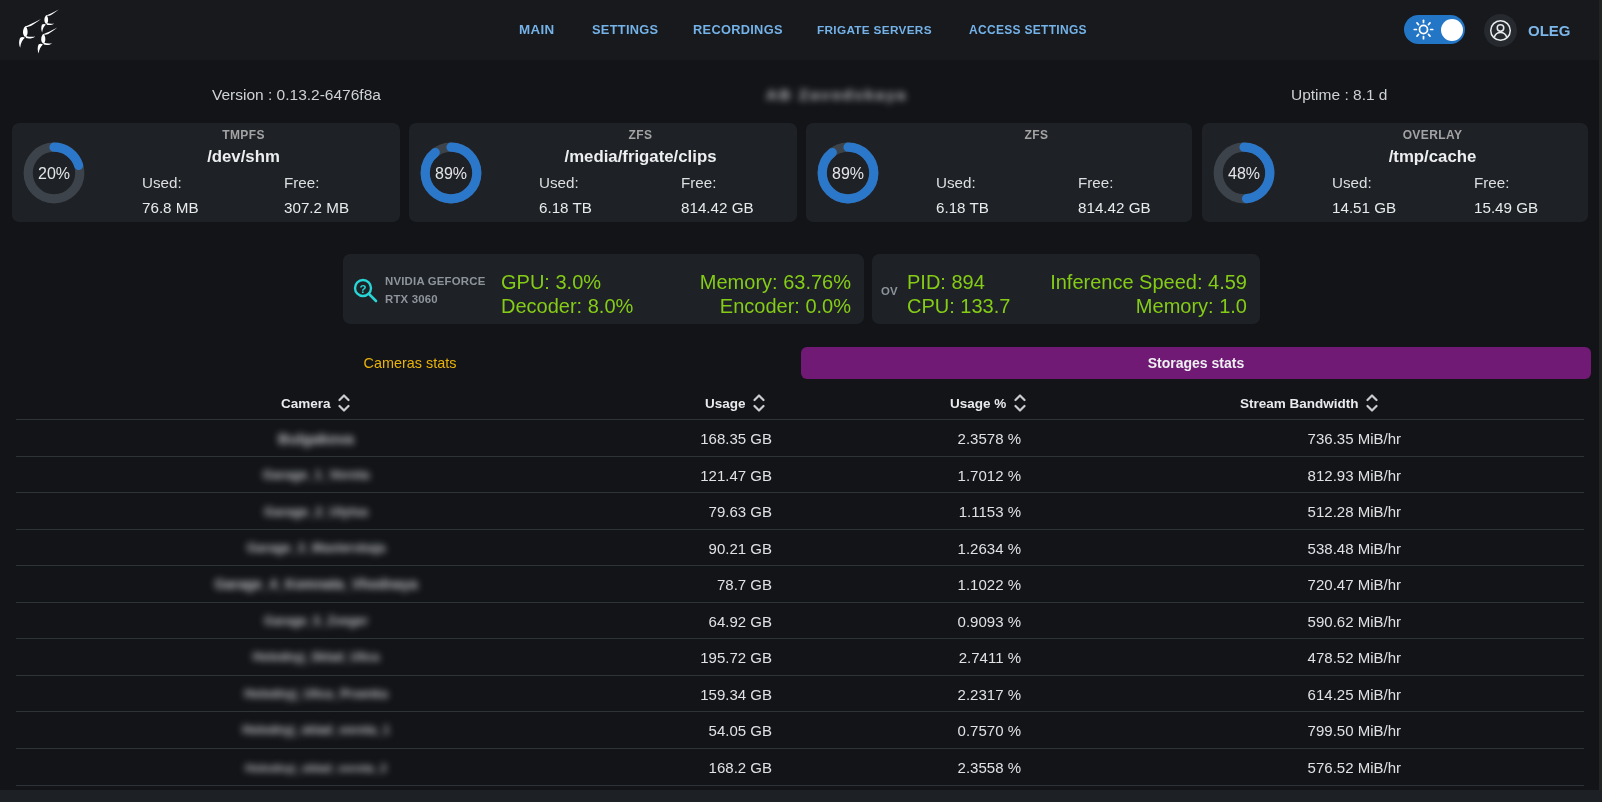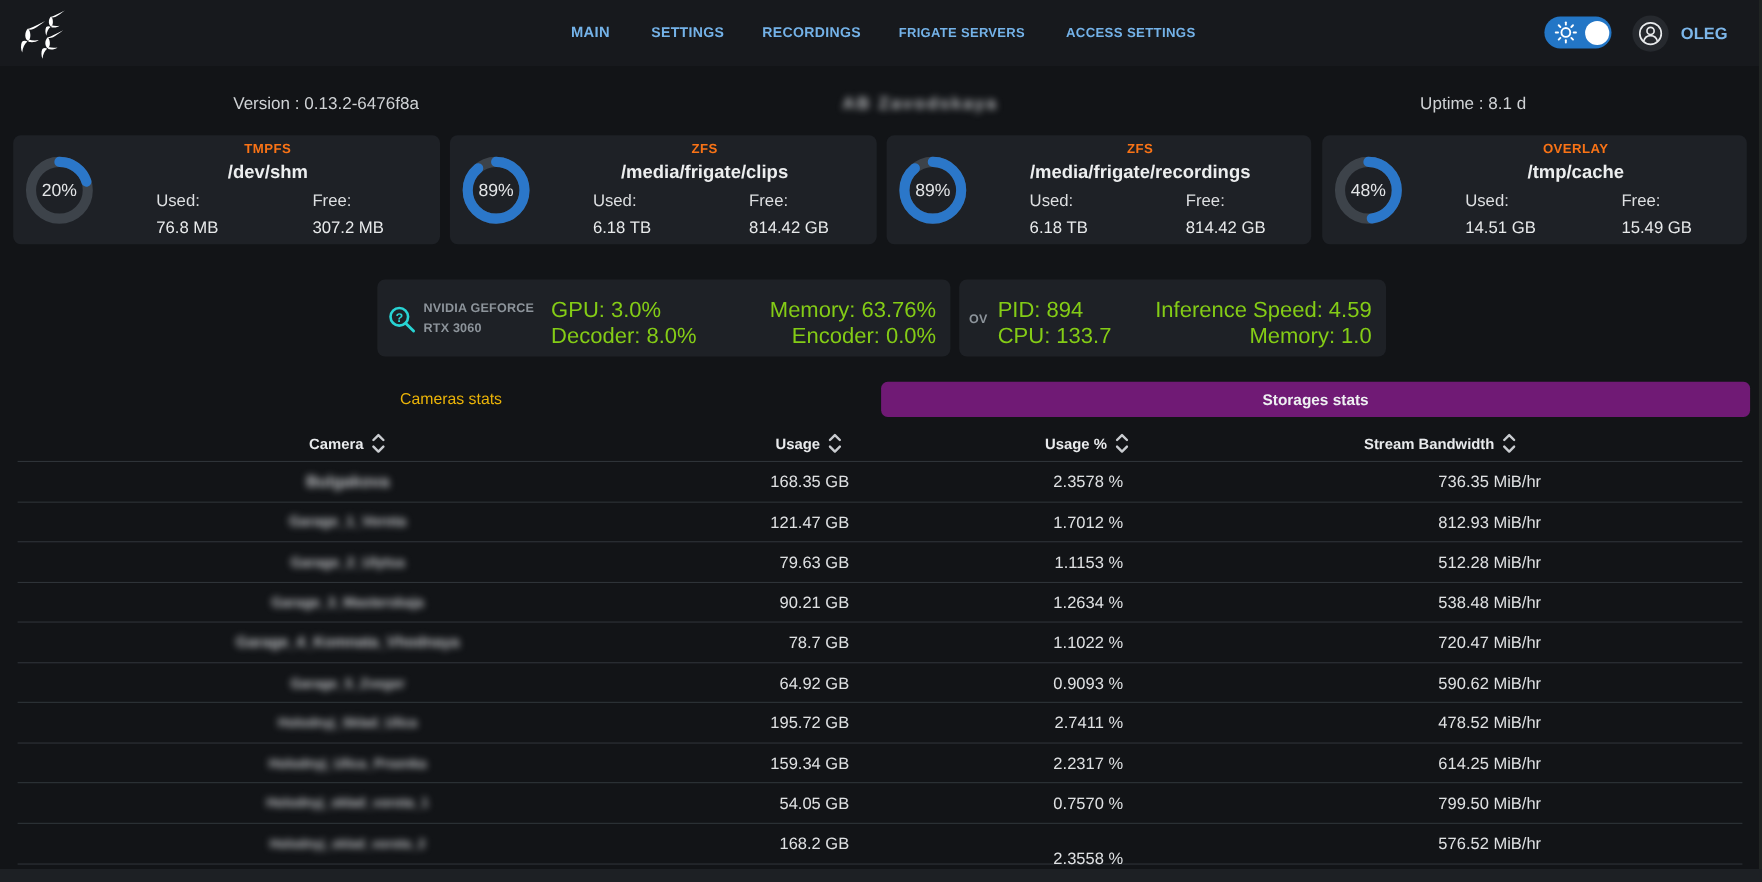--- a/index.html
+++ b/index.html
@@ -5,21 +5,21 @@
 html,body { width:1602px; height:802px; }
 body { background:#121417; overflow:hidden;
   font-family:"Liberation Sans", sans-serif; position:relative; }
 .abs { position:absolute; }
 .topbar { position:absolute; left:0; top:0; width:1602px; height:60px; background:#17191d; }
 .nava { position:absolute; top:0; height:60px; line-height:60px; color:#74b2e8; font-weight:bold; letter-spacing:.3px; }
 .verrow { position:absolute; top:86px; left:0; width:1602px; height:22px; }
 .vtext { position:absolute; font-size:15.5px; color:#cfd2d5; }
 .card { position:absolute; background:#1e2126; border-radius:7px; }
 .donut { position:absolute; }
-.ctitle { position:absolute; text-align:center; font-size:12px; font-weight:bold; color:#f97316; letter-spacing:.4px; }
+.ctitle { position:absolute; text-align:center; font-size:12px; font-weight:bold; color:#a3a3a3; letter-spacing:.4px; }
 .cpath { position:absolute; text-align:center; font-size:16.8px; font-weight:bold; color:#eceeef; }
 .clabel { position:absolute; font-size:15.2px; color:#dddfe1; }
 .cval { position:absolute; font-size:15.2px; color:#e8eaeb; }
 .gtext { position:absolute; font-size:20px; color:#84cc16; }
 .glabel { position:absolute; font-size:11.4px; font-weight:bold; color:#8d949b; letter-spacing:.2px; }
 .tabs-inactive { position:absolute; left:20px; top:347px; width:780px; height:32px;
   text-align:center; line-height:32px; font-size:14.4px; color:#eab308; }
 .tabs-active { position:absolute; left:801px; top:347px; width:790px; height:32px; background:#701a75;
   border-radius:6px; text-align:center; line-height:32px; font-size:14px; font-weight:bold; color:#eef0f2; }
 .th { position:absolute; top:393px; font-size:13.5px; font-weight:bold; color:#e8eaec; white-space:nowrap; }
@@ -116,21 +116,20 @@
 <div class="cval" style="left:130px;top:76px;">6.18 TB</div>
 <div class="cval" style="left:272px;top:76px;">814.42 GB</div>
 </div>
 <div class="card" style="left:806px;top:123px;width:386px;height:99px;">
 <div class="donut" style="left:10px;top:18px;"><svg width="64" height="64" viewBox="0 0 64 64">
 <circle cx="32" cy="32" r="25.8" fill="none" stroke="#3d434a" stroke-width="9.2"></circle>
 <circle cx="32" cy="32" r="25.8" fill="none" stroke="#2b77c9" stroke-width="9.2" stroke-dasharray="144.27 162.11" stroke-linecap="round" transform="rotate(-90 32 32)"></circle>
 <text x="32" y="37.5" text-anchor="middle" font-size="16" fill="#e3e5e7" font-family="Liberation Sans, sans-serif">89%</text>
 </svg></div>
 <div class="ctitle" style="left:85px;width:291px;top:5px;">ZFS</div>
-<div class="cpath" style="left:85px;width:291px;top:24px;">/media/frigate/recordings</div>
 <div class="clabel" style="left:130px;top:51px;">Used:</div>
 <div class="clabel" style="left:272px;top:51px;">Free:</div>
 <div class="cval" style="left:130px;top:76px;">6.18 TB</div>
 <div class="cval" style="left:272px;top:76px;">814.42 GB</div>
 </div>
 <div class="card" style="left:1202px;top:123px;width:386px;height:99px;">
 <div class="donut" style="left:10px;top:18px;"><svg width="64" height="64" viewBox="0 0 64 64">
 <circle cx="32" cy="32" r="25.8" fill="none" stroke="#3d434a" stroke-width="9.2"></circle>
 <circle cx="32" cy="32" r="25.8" fill="none" stroke="#2b77c9" stroke-width="9.2" stroke-dasharray="77.81 162.11" stroke-linecap="round" transform="rotate(-90 32 32)"></circle>
 <text x="32" y="37.5" text-anchor="middle" font-size="16" fill="#e3e5e7" font-family="Liberation Sans, sans-serif">48%</text>
@@ -236,17 +235,17 @@
 </div>
 <div class="trow" style="top:712.4px;">
 <div class="cname" style="font-size:12.2px;">Holodnyj_sklad_vorota_1</div>
 <div class="tval" style="left:504px;width:252px;">54.05 GB</div>
 <div class="tval" style="left:753px;width:252px;">0.7570 %</div>
 <div class="tval" style="left:1133px;width:252px;">799.50 MiB/hr</div>
 </div>
 <div class="trow" style="top:749.0px;">
 <div class="cname" style="font-size:11.7px;">Holodnyj_sklad_vorota_2</div>
 <div class="tval" style="left:504px;width:252px;">168.2 GB</div>
-<div class="tval" style="left:753px;width:252px;margin-top:13px;">2.3558 %</div>
+<div class="tval" style="left:753px;width:252px;">2.3558 %</div>
 <div class="tval" style="left:1133px;width:252px;">576.52 MiB/hr</div>
 </div>
 <div class="abs" style="left:1599px;top:0;width:3px;height:802px;background:#202423;"></div>
 
 <div class="footer"></div>
 </body></html>

